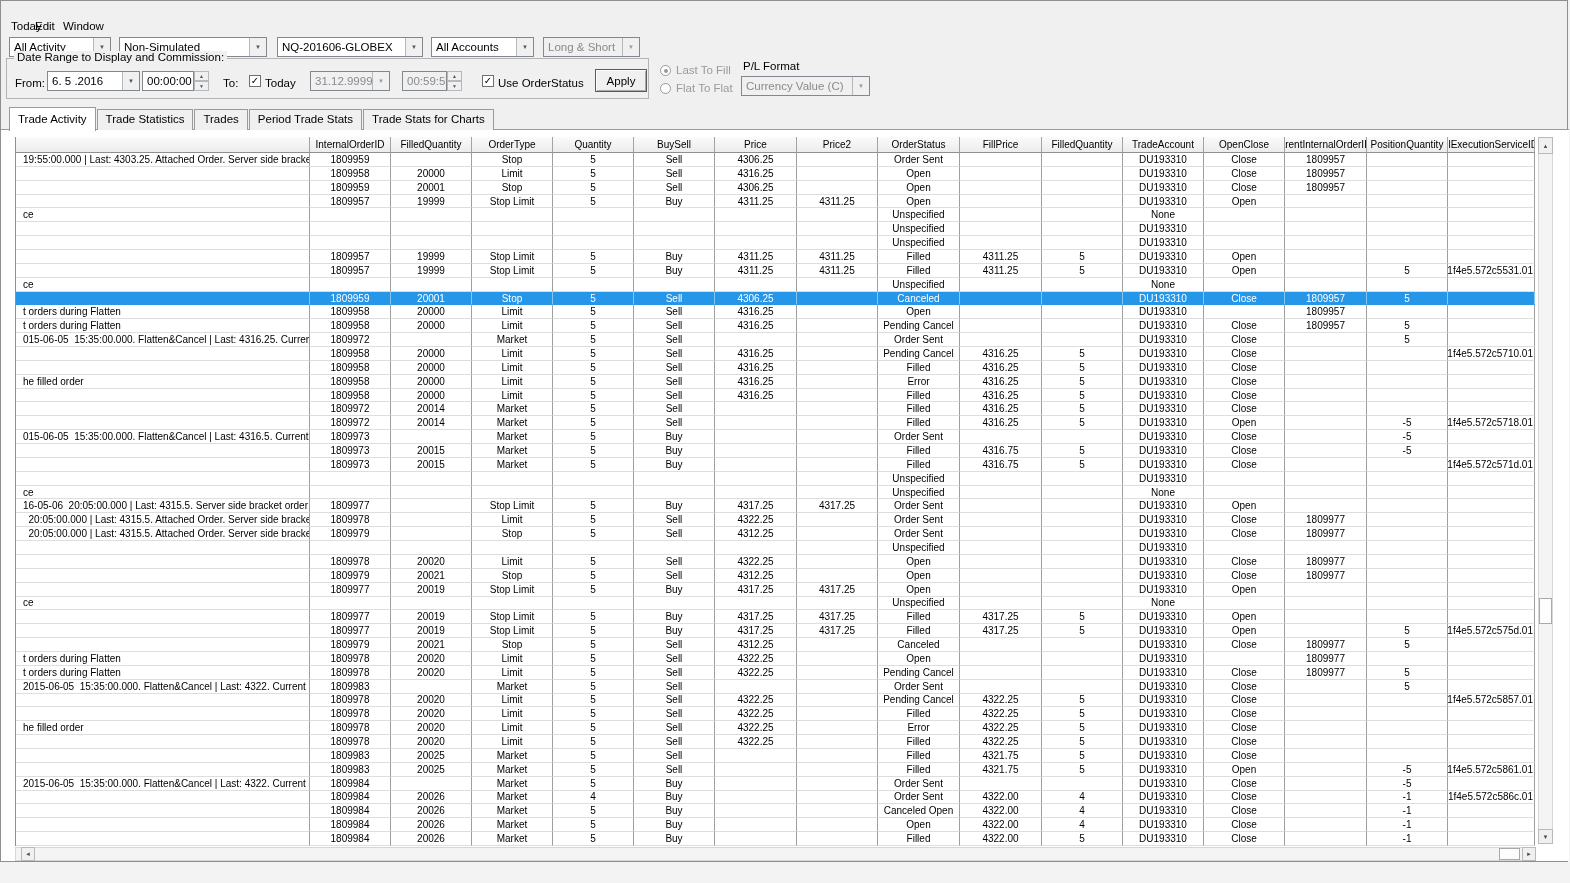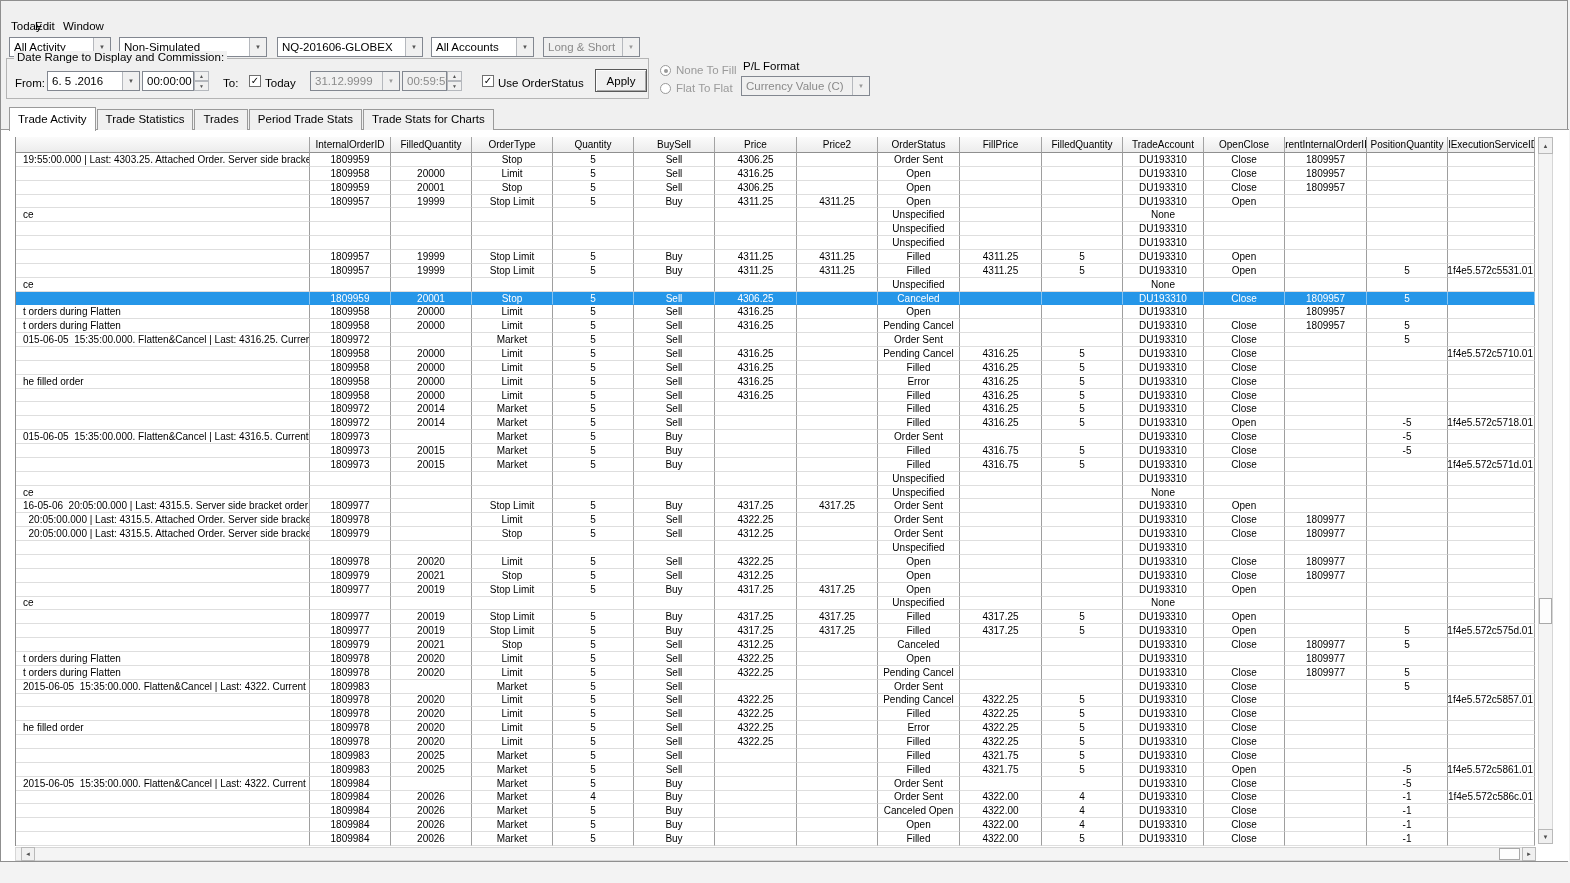--- a/index.html
+++ b/index.html
@@ -115,40 +115,40 @@
     </div>
     <div class="spinner" style="left:187px;top:12px;">
       <div class="up">▲</div>
       <div class="dn">▼</div>
     </div>
     <span class="lbl" style="left:216px;top:18px;">To:</span>
     <div class="checkbox" style="left:242px;top:16px;">
         <span>✓</span>
       </div>
     <span class="lbl" style="left:258px;top:18px;">Today</span>
-    <div class="combo disabled" style="left:303px;top:12px;width:90px;padding-left:40px;">
+    <div class="combo disabled" style="left:303px;top:12px;width:80px;padding-left:40px;">
       <span class="val">31.12.9999</span>
       <span class="btn">▼</span>
     </div>
     <div class="editbox disabled" style="left:395px;top:12px;width:45px;">
       <span class="val">00:59:59</span>
     </div>
     <div class="spinner" style="left:440px;top:12px;">
       <div class="up">▲</div>
       <div class="dn">▼</div>
     </div>
     <div class="checkbox" style="left:475px;top:16px;">
         <span>✓</span>
       </div>
     <span class="lbl" style="left:491px;top:18px;">Use OrderStatus</span>
     <div class="applybtn">Apply</div>
   </div>
 
   <div class="radio on" style="left:659px;top:64px;"></div>
-  <span class="lbl gray" style="left:675px;top:63px;">None To Fill</span>
+  <span class="lbl gray" style="left:675px;top:63px;">Last To Fill</span>
   <div class="radio" style="left:659px;top:82px;"></div>
   <span class="lbl gray" style="left:675px;top:81px;">Flat To Flat</span>
   <span class="lbl" style="left:742px;top:59px;">P/L Format</span>
   <div class="combo disabled" style="left:740px;top:75px;width:129px;">
     <span class="val">Currency Value (C)</span>
     <span class="btn">▼</span>
   </div>
 
   <div class="tabpage"></div>
   <div class="tabs">

